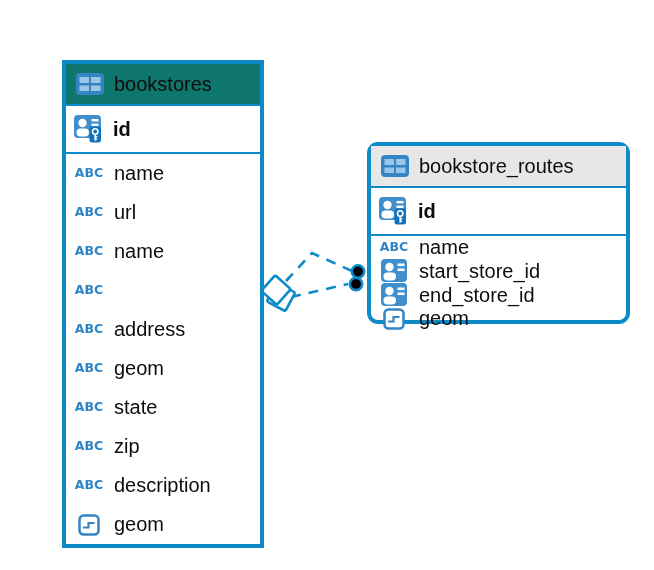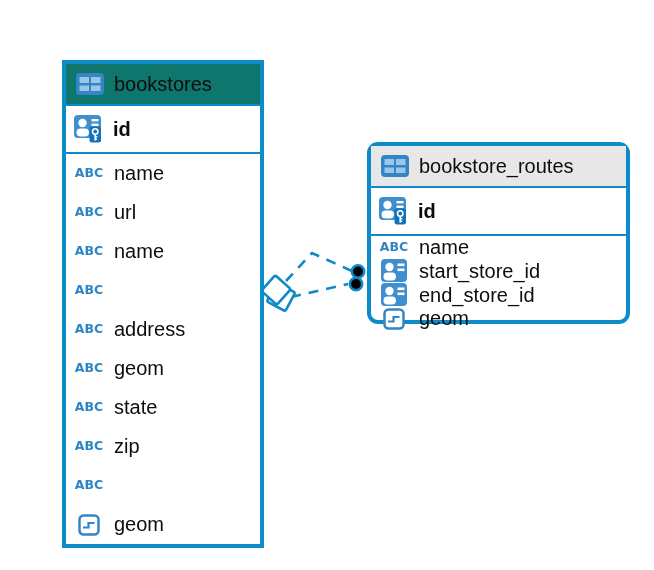--- a/index.html
+++ b/index.html
@@ -130,20 +130,21 @@
       <div class="row frow">
         <span class="icol">
             <span class="abc">ABC</span>
           </span>
         <span class="lbl">zip</span>
       </div>
       <div class="row frow">
         <span class="icol">
             <span class="abc">ABC</span>
           </span>
+        <span class="lbl">description</span>
       </div>
       <div class="row frow">
         <span class="icol">
           <svg width="22" height="22" viewBox="0 0 22 22">
             <rect x="1.5" y="1.5" width="19" height="19" rx="4" fill="#ffffff" stroke="#3585c5" stroke-width="2.5"></rect>
             <path d="M 5 13.5 H 10.5 V 9 H 16.5" fill="none" stroke="#3585c5" stroke-width="2.2"></path>
           </svg>
         </span>
         <span class="lbl">geom</span>
       </div>

